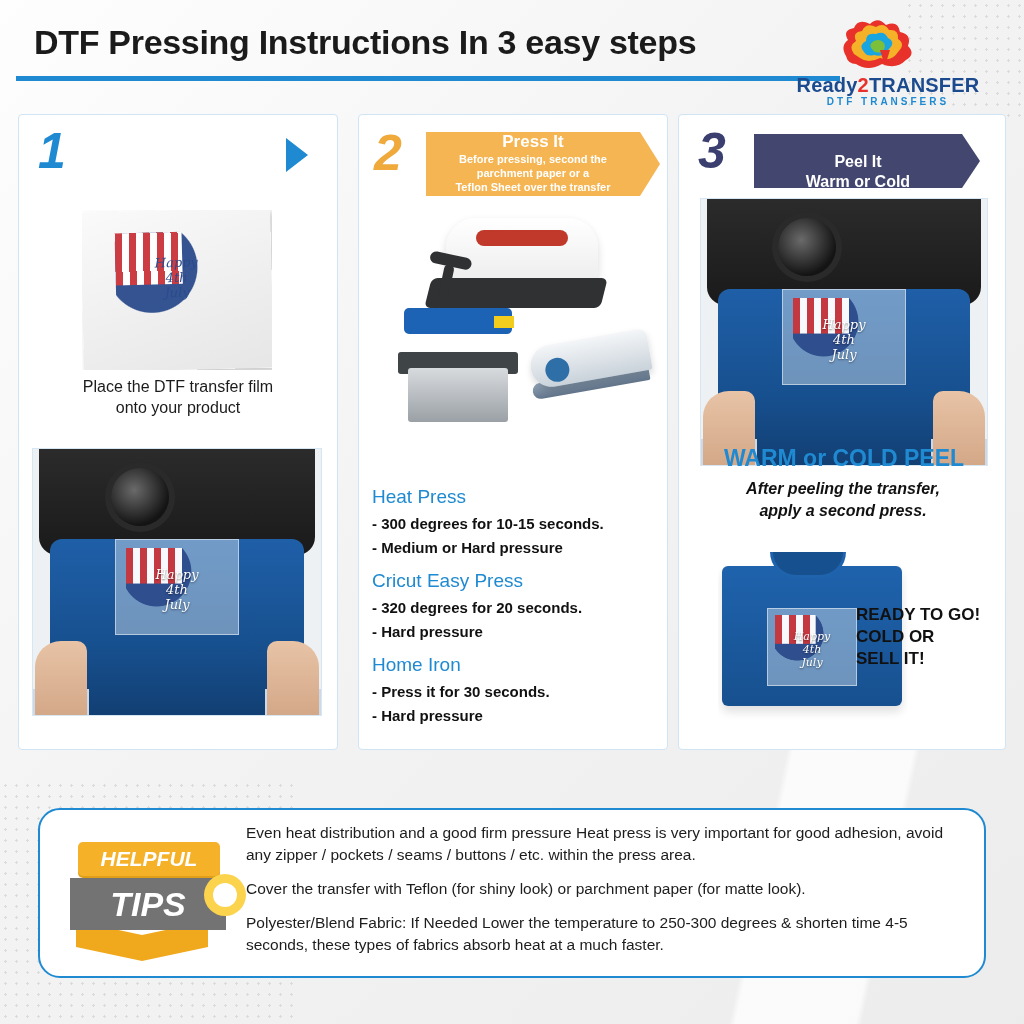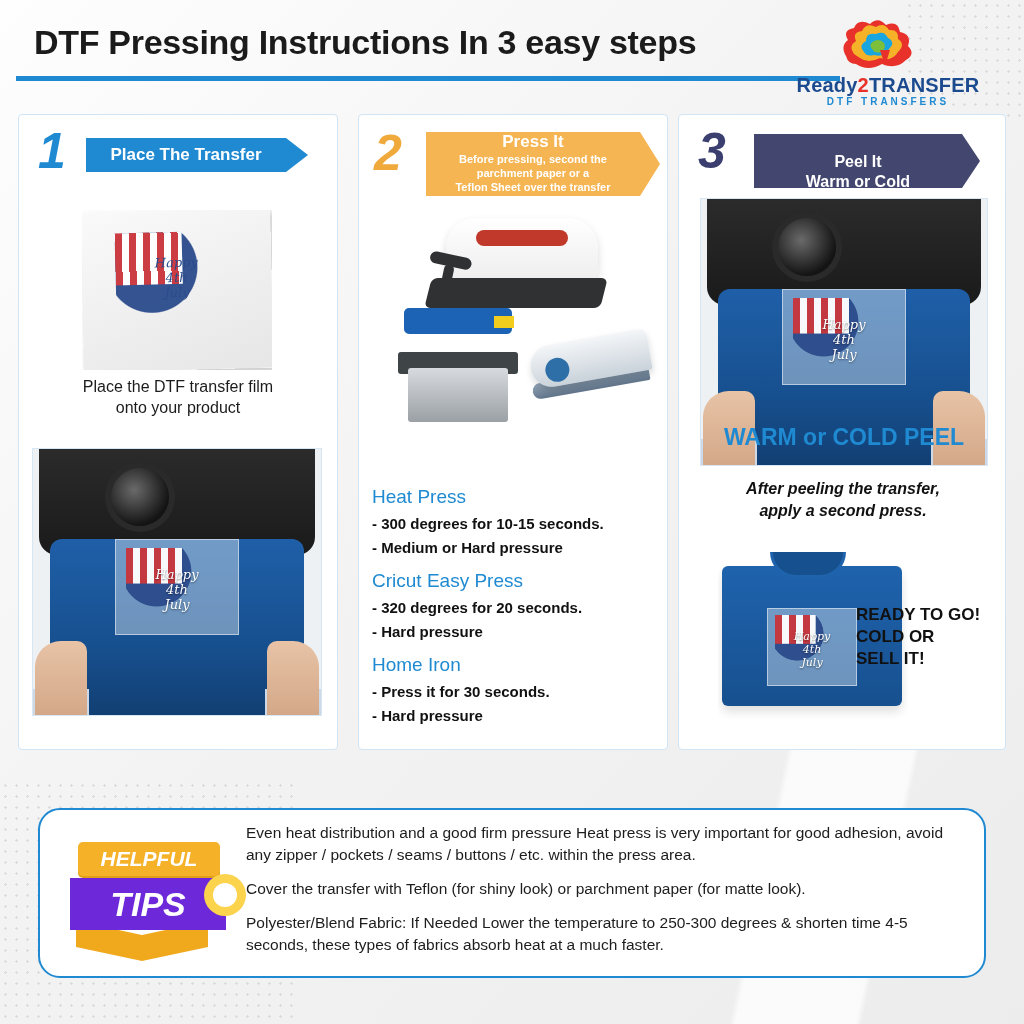--- a/index.html
+++ b/index.html
@@ -188,21 +188,21 @@
     opacity: .95;
   }
   .design-txt {
     position: absolute; left: 0; right: 0; top: 28%;
     text-align: center; color: #fff; font-size: 13px; font-style: italic;
     font-family: "DejaVu Serif", serif; text-shadow: 0 1px 2px rgba(0,0,0,.5);
     line-height: 15px;
   }
 
   .warmcold {
-    position: absolute; left: 702px; top: 424px; width: 284px;
+    position: absolute; left: 702px; top: 445px; width: 284px;
     text-align: center; color: #1f8ad1; font-size: 23px; font-weight: bold;
   }
 
   
   #equip { left: 368px; top: 212px; width: 292px; height: 240px; }
   .easypress {
     position: absolute; left: 78px; top: 6px; width: 152px; height: 66px;
     background: linear-gradient(180deg,#ffffff,#ededed);
     border-radius: 30px 30px 14px 14px;
     box-shadow: 0 4px 8px rgba(0,0,0,.15);
@@ -298,21 +298,21 @@
   .tips-badge { position: absolute; left: 28px; top: 18px; width: 180px; height: 130px; }
   .tb-top {
     position: absolute; left: 10px; top: 14px; width: 142px; height: 34px;
     background: #f5b128; border-radius: 5px;
     color: #fff; font-size: 21px; font-weight: bold; font-style: italic;
     line-height: 34px; text-align: center;
     box-shadow: 0 2px 0 #e09e19;
   }
   .tb-bottom {
     position: absolute; left: 2px; top: 50px; width: 156px; height: 52px;
-    background: #6d28d9;
+    background: #737373;
     color: #fff; font-size: 34px; font-weight: bold; font-style: italic;
     line-height: 52px; text-align: center;
   }
   .tb-ribbon-l {
     position: absolute; left: 8px; top: 100px; width: 66px; height: 26px;
     background: #f0a81d; transform: skewY(12deg);
   }
   .tb-ribbon-r {
     position: absolute; left: 74px; top: 100px; width: 66px; height: 26px;
     background: #f0a81d; transform: skewY(-12deg);
@@ -355,21 +355,20 @@
       <span>Ready</span><span class="num">2</span><span>TRANSFER</span>
     </div>
     <div class="logo-sub">DTF TRANSFERS</div>
   </div>
 </div>
 
 <div class="panel" id="panel1"></div>
 
 <div class="ribbon" id="rib1">
   <div class="num">1</div>
-  <div class="rib-body">Place The Transfer</div>
   <div class="rib-tail"></div>
 </div>
 
 <div class="imgbox" id="film">
   <div class="film-sheet">
     <div class="design-art" style="inset:14% 18%;"></div>
     <div class="design-txt" style="color:#2b4b8c; text-shadow:none;">
       <span>Happy</span><br>
       <span>4th</span><br>
       <span>July</span>

